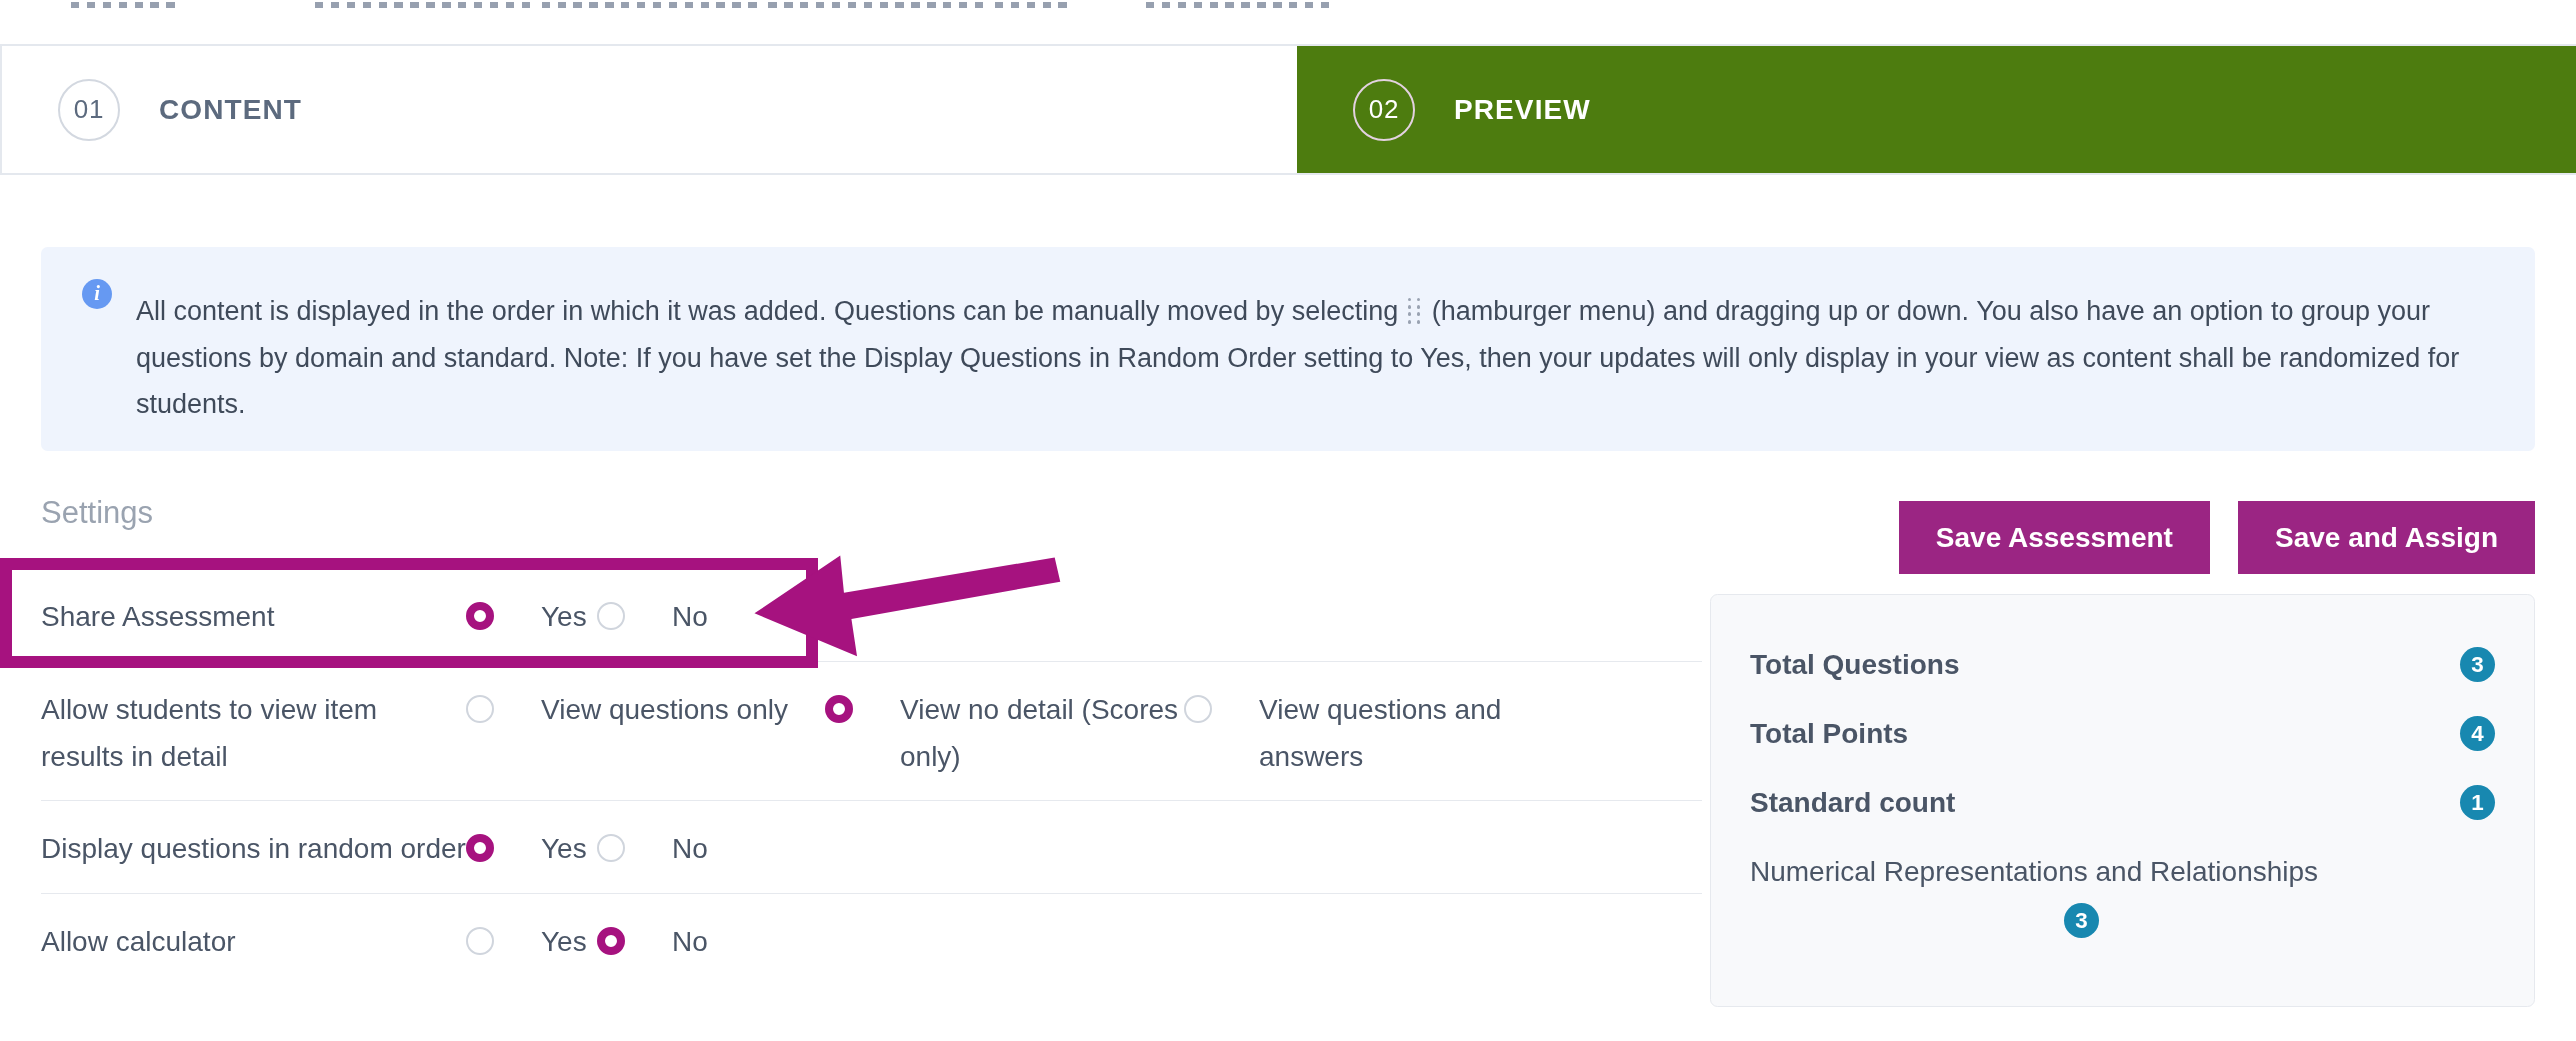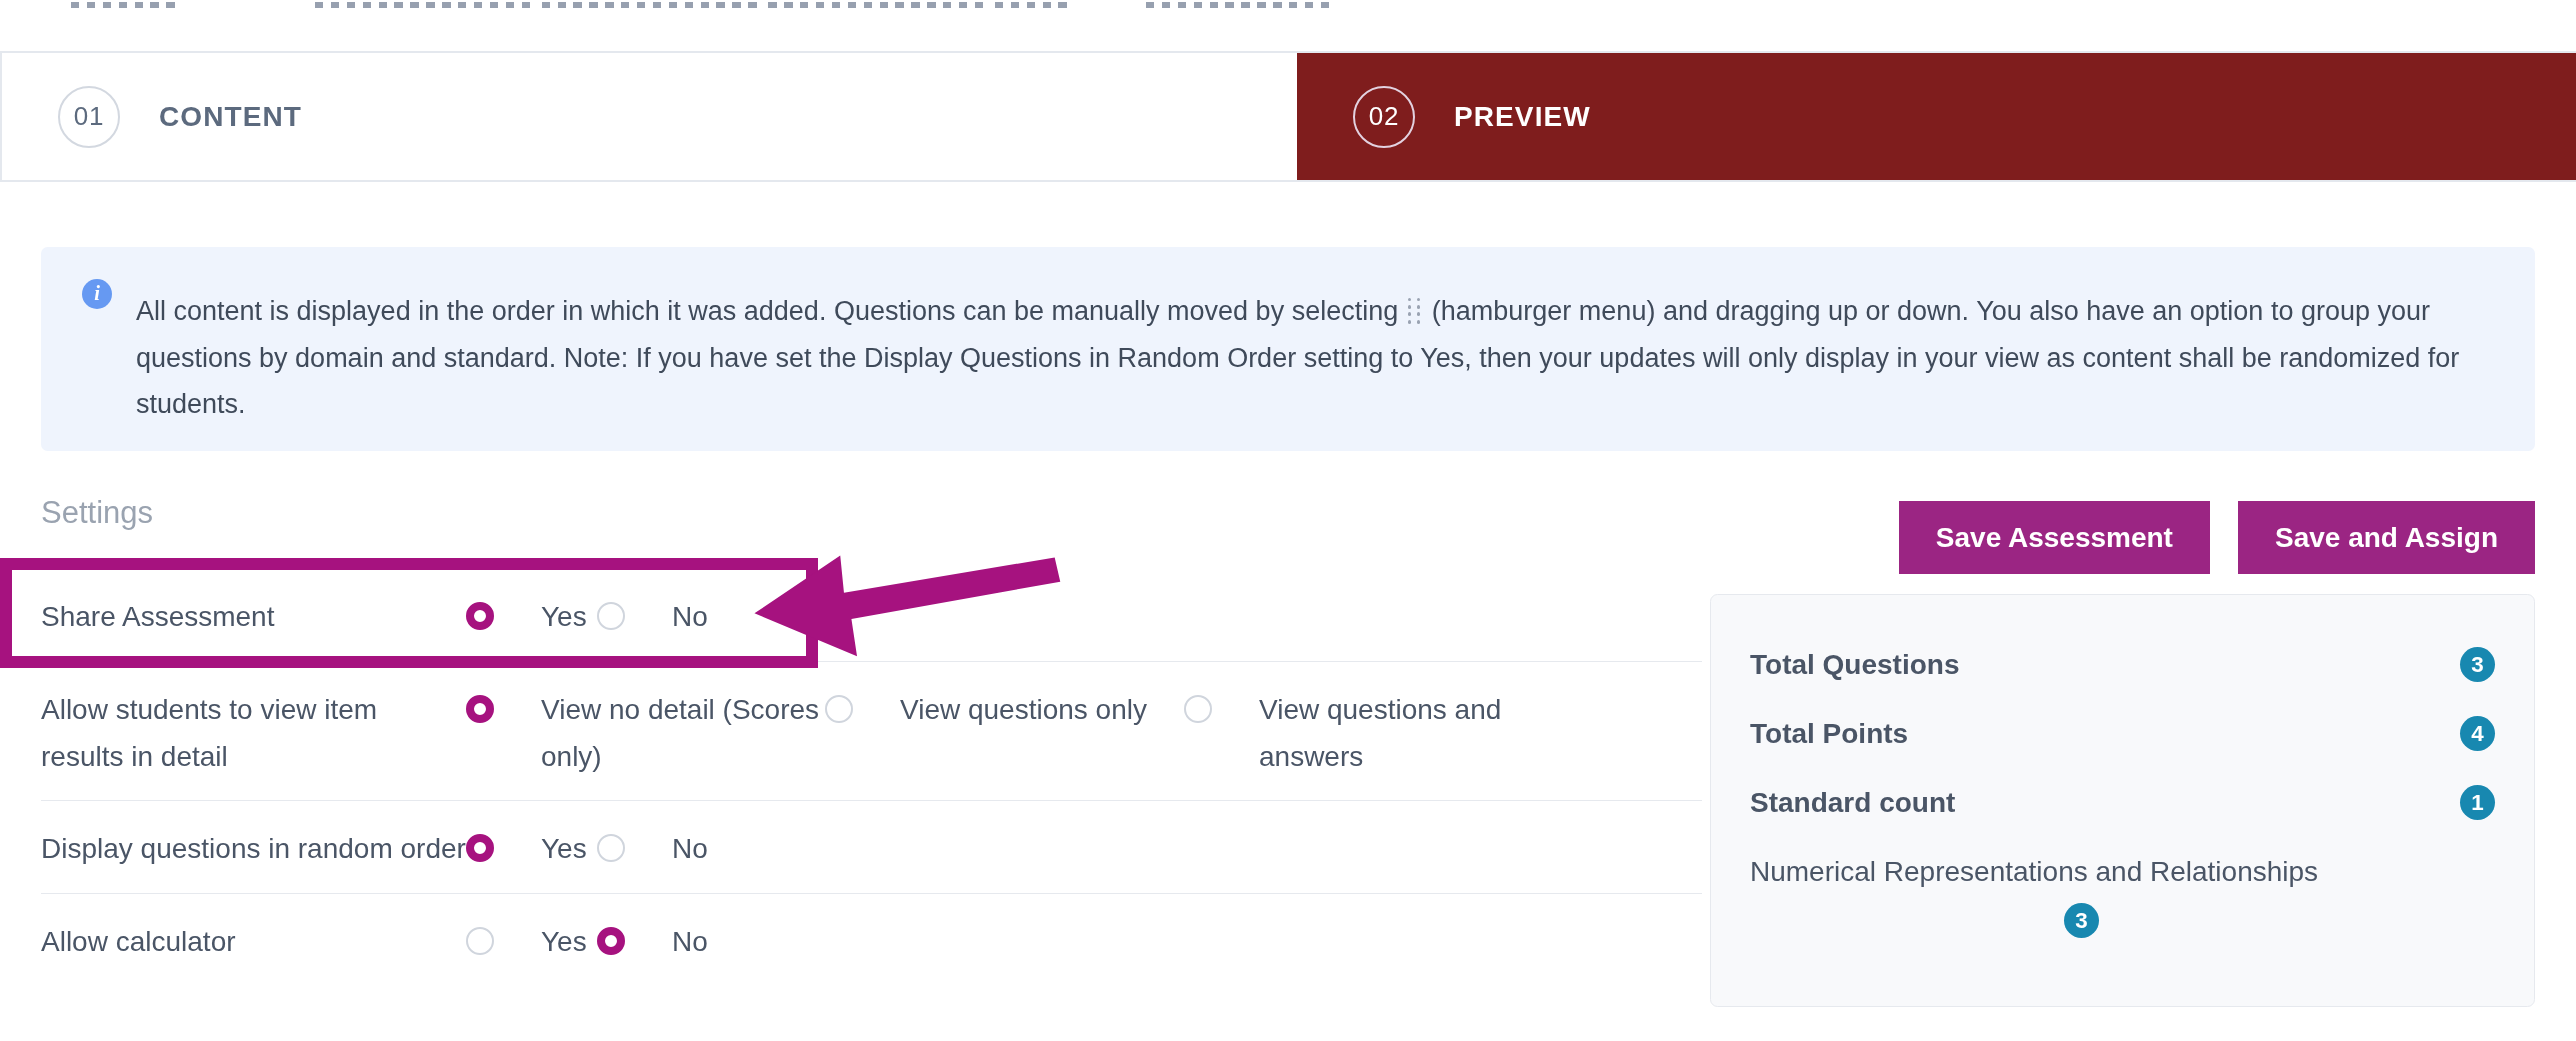--- a/index.html
+++ b/index.html
@@ -23,42 +23,42 @@
     display: inline-block;
     width: 8.4px; height: 6.5px;
     background: #97a0af;
     margin-right: 7.5px;
     vertical-align: top;
   }
 
   
   .tabbar {
     position: absolute;
-    top: 51px; left: 0;
+    top: 44px; left: 0;
     width: 2576px;
     height: 131px;
     background: #ffffff;
     border-top: 2.8px solid #e4e8ee;
     border-bottom: 2.8px solid #e4e8ee;
     display: flex;
   }
   .tab {
     display: flex;
     align-items: center;
     height: 100%;
     padding-left: 56px;
   }
   .tab-content {
     flex: 0 0 1297px;
     border-left: 2.8px solid #e4e8ee;
     color: #5c6a7e;
   }
   .tab-preview {
     flex: 1 1 auto;
-    background: #7f1d1d;
+    background: #4d7c0f;
     color: #ffffff;
   }
   .tab-num {
     width: 62px; height: 62px;
     border-radius: 50%;
     display: flex;
     align-items: center;
     justify-content: center;
     font-size: 26px;
     letter-spacing: 0.9px;
@@ -315,26 +315,26 @@
         <span class="radio"></span>
         <span class="opt-label">No</span>
       </label>
     </div>
   </div>
 
   <div class="srow">
     <div class="srow-label">Allow students to view item results in detail</div>
     <div class="opts">
       <label class="opt opt-wide">
+        <span class="radio"></span>
+        <span class="opt-label">View questions only</span>
+      </label>
+      <label class="opt opt-wide">
         <span class="radio on"></span>
         <span class="opt-label">View no detail (Scores only)</span>
-      </label>
-      <label class="opt opt-wide">
-        <span class="radio"></span>
-        <span class="opt-label">View questions only</span>
       </label>
       <label class="opt opt-wide">
         <span class="radio"></span>
         <span class="opt-label">View questions and answers</span>
       </label>
     </div>
   </div>
 
   <div class="srow">
     <div class="srow-label">Display questions in random order</div>

